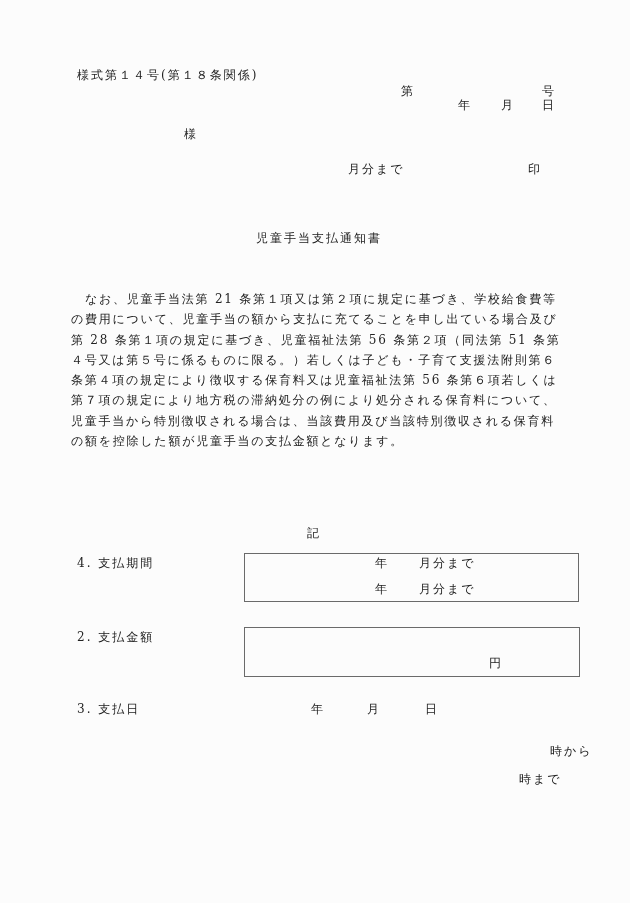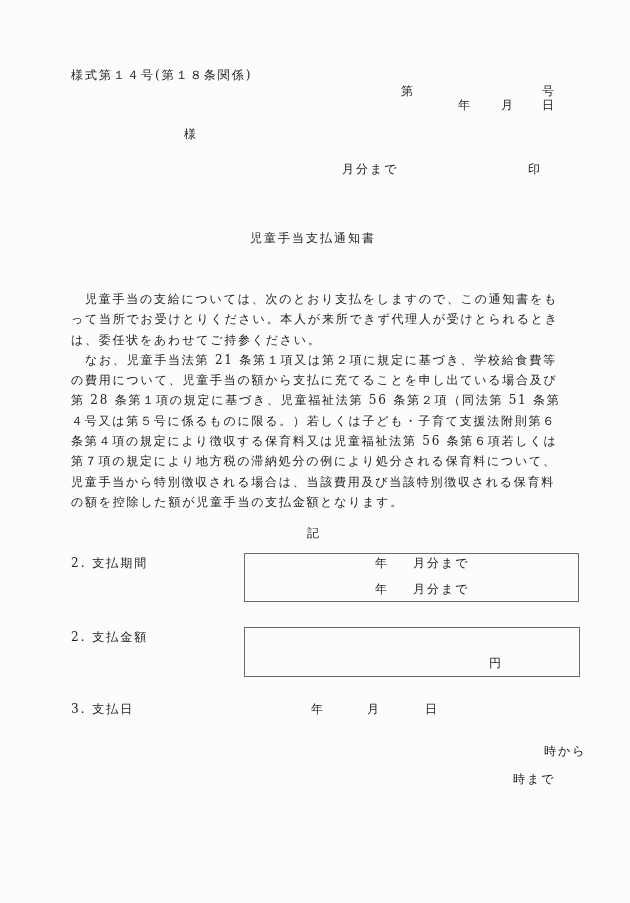--- a/index.html
+++ b/index.html
@@ -6,21 +6,21 @@
   body {
     width: 630px; height: 903px;
     background: #fcfcfc;
     color: #222;
     font-family: "DejaVu Serif", "Liberation Serif", serif;
     font-size: 12px;
     position: relative;
     overflow: hidden;
   }
   .abs { position: absolute; white-space: nowrap; line-height: 14px; }
-  .sp { letter-spacing: 2px; }
+  .sp { letter-spacing: 2px; margin-left: 6px; }
   .body-text {
     position: absolute; left: 71px; top: 289px; width: 490px;
     font-size: 12px; line-height: 20.3px; letter-spacing: 1.75px;
   }
   .body-text p { margin: 0; text-indent: 14px; white-space: pre-line; }
   .box {
     position: absolute; border: 1px solid #6a6a6a; background: transparent;
   }
 </style>
 </head>
@@ -36,27 +36,26 @@
 <div class="abs" style="left:542px; top:98px;">日</div>
 
 <div class="abs" style="left:184px; top:127px;">様</div>
 
 <div class="abs sp" style="left:342px; top:162px;">月分まで</div>
 <div class="abs" style="left:528px; top:162px;">印</div>
 
 <div class="abs sp" style="left:250px; top:231px;">児童手当支払通知書</div>
 
 <div class="body-text">
-  <p>児童手当の支給については、次のとおり支払をしますので、この通知書をもって当所でお受けとりください。本人が来所できず代理人が受けとられるときは、委任状をあわせてご持参ください。</p>
   <p>なお、児童手当法第 21 条第１項又は第２項に規定に基づき、学校給食費等の費用について、児童手当の額から支払に充てることを申し出ている場合及び第 28 条第１項の規定に基づき、児童福祉法第 56 条第２項（同法第 51 条第４号又は第５号に係るものに限る。）若しくは子ども・子育て支援法附則第６条第４項の規定により徴収する保育料又は児童福祉法第 56 条第６項若しくは第７項の規定により地方税の滞納処分の例により処分される保育料について、児童手当から特別徴収される場合は、当該費用及び当該特別徴収される保育料の額を控除した額が児童手当の支払金額となります。</p>
 </div>
 
 <div class="abs" style="left:307px; top:526px;">記</div>
 
-<div class="abs sp" style="left:71px; top:556px;">2. 支払期間</div>
+<div class="abs sp" style="left:71px; top:556px;">4. 支払期間</div>
 <div class="box" style="left:244px; top:553px; width:333px; height:47px;"></div>
 <div class="abs" style="left:375px; top:556px;">年</div>
 <div class="abs sp" style="left:413px; top:556px;">月分まで</div>
 <div class="abs" style="left:375px; top:582px;">年</div>
 <div class="abs sp" style="left:413px; top:582px;">月分まで</div>
 
 <div class="abs sp" style="left:71px; top:630px;">2. 支払金額</div>
 <div class="box" style="left:244px; top:627px; width:334px; height:48px;"></div>
 <div class="abs" style="left:489px; top:656px;">円</div>
 

